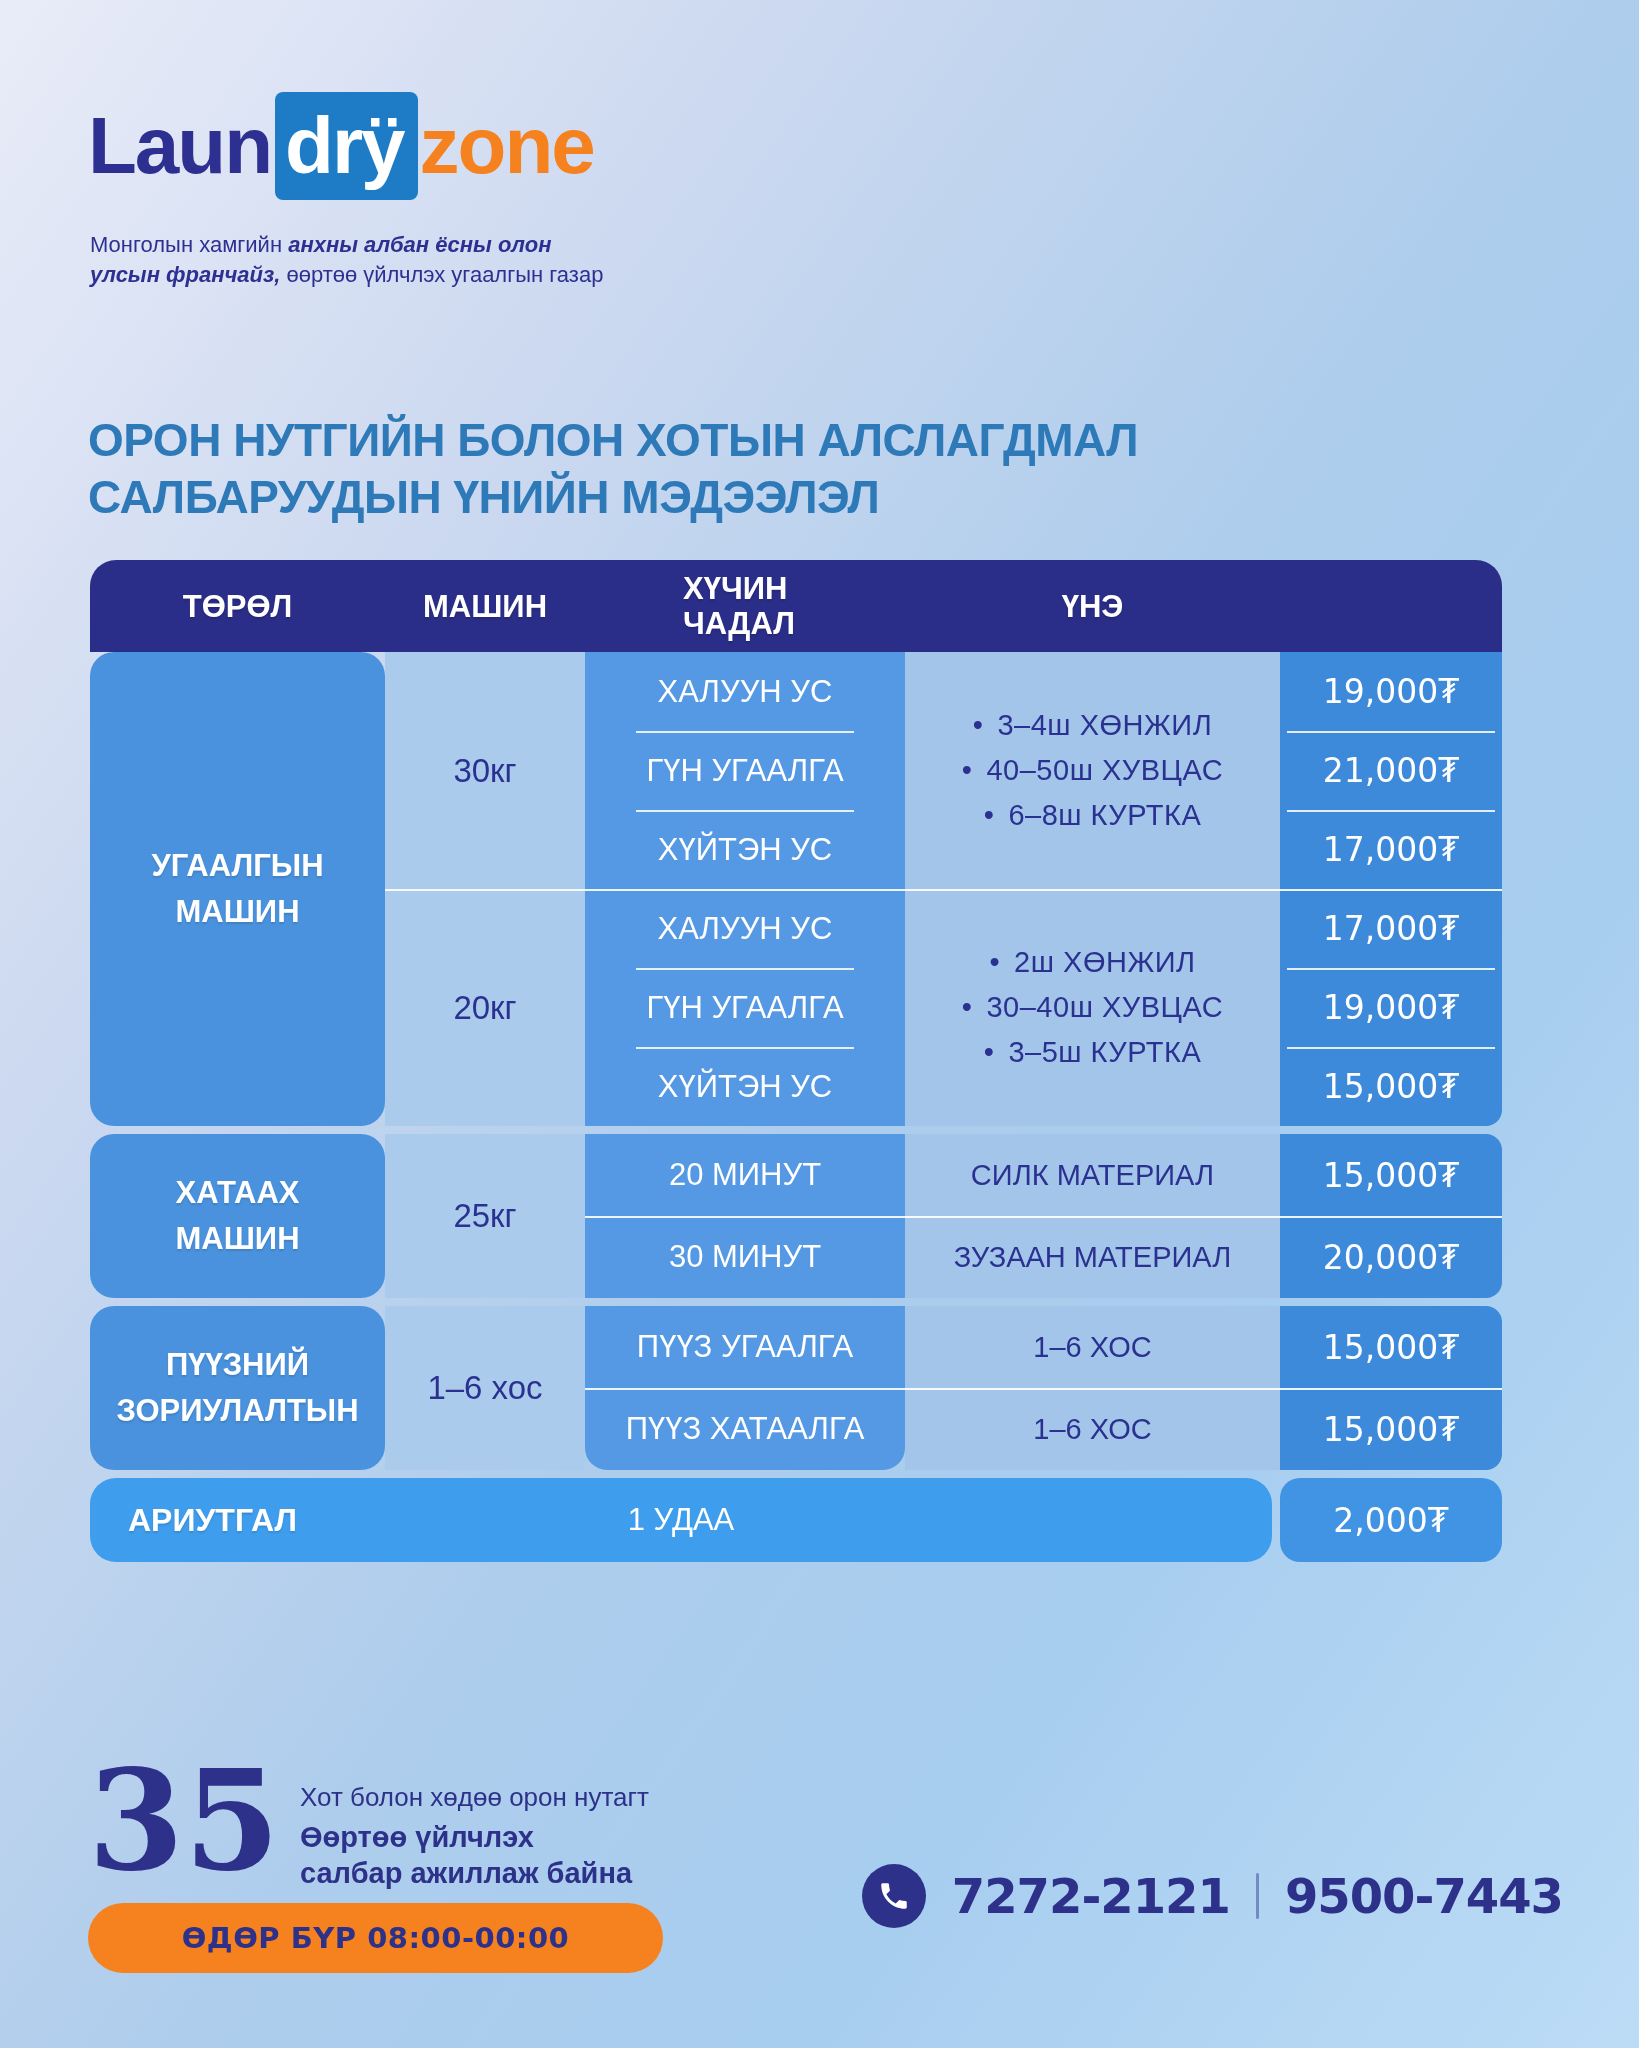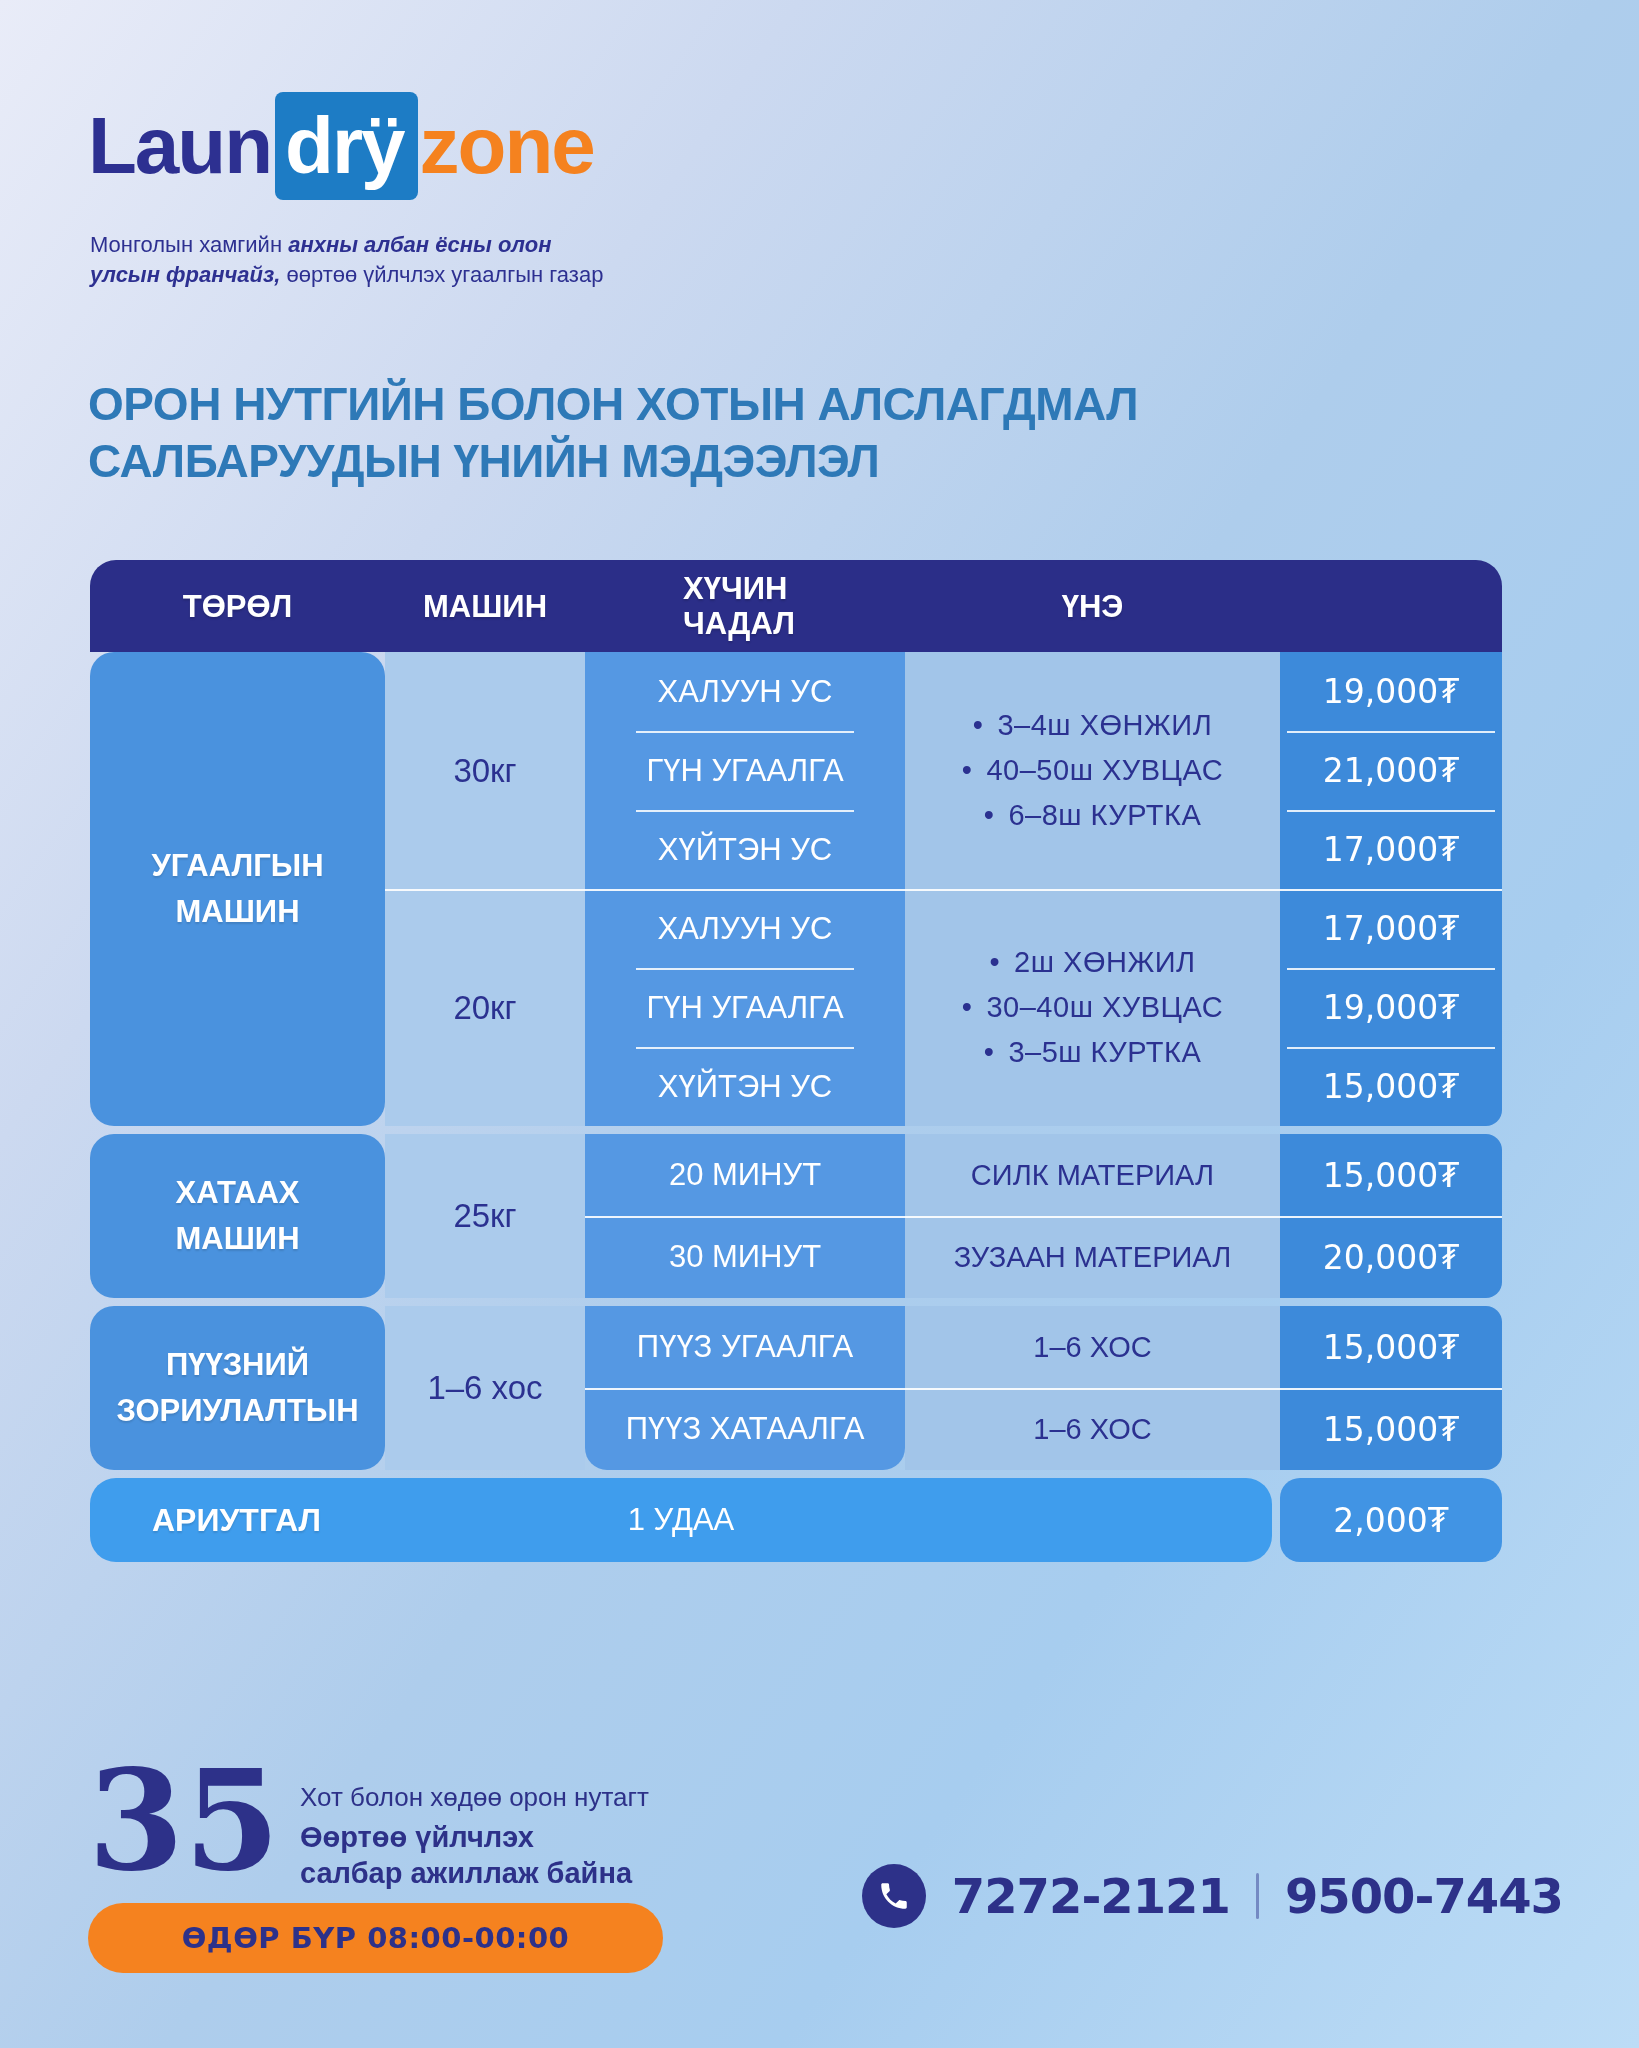--- a/index.html
+++ b/index.html
@@ -13,21 +13,21 @@
   
   .logo { position:absolute; left:88px; top:92px; font-size:80px; font-weight:800; letter-spacing:-2px; white-space:nowrap; }
   .logo .p1 { color:#2d3091; }
   .logo .pbox { display:inline-block; background:#1d7cc5; color:#ffffff; border-radius:8px; padding:14px 14px 14px 10px; margin:0 2px 0 4px; line-height:1; }
   .logo .p3 { color:#f5821f; }
 
   .tagline { position:absolute; left:90px; top:230px; width:600px; font-size:22px; line-height:30px; color:#2d3091; }
   .tagline b { font-weight:700; font-style:italic; }
 
   
-  .title { position:absolute; left:88px; top:376px; font-size:46px; line-height:57px; font-weight:700; letter-spacing:-0.5px; color:#2e79b7; }
+  .title { position:absolute; left:88px; top:412px; font-size:46px; line-height:57px; font-weight:700; letter-spacing:-0.5px; color:#2e79b7; }
 
   
   .tbl { position:absolute; left:90px; top:560px; width:1412px; }
   .grid5 { display:grid; grid-template-columns:295px 200px 320px 375px 222px; }
 
   .thead { height:92px; background:#2b2e88; border-radius:26px 26px 0 0; align-items:center;
            color:#fff; font-weight:700; font-size:31px; text-shadow:0 2px 2px rgba(0,0,0,.15); }
   .th { text-align:center; line-height:35px; }
   .th .narrow { width:130px; margin:0 auto; }
   .th .narrow-left { width:124px; margin:0 auto; text-align:left; }
@@ -56,21 +56,21 @@
   .cap-list { list-style:none; display:flex; flex-direction:column; gap:12px; }
   .cap-list li { text-align:center; letter-spacing:.5px; }
   .cap-list li::before { content:"•"; margin-right:14px; }
 
   .round-br { border-radius:0 0 16px 0; }
   .round-tr { border-radius:0 16px 0 0; }
   .mode-round-b { border-radius:0 0 22px 22px; }
 
   
   .sect.sD { display:grid; grid-template-columns:1182px 8px 222px; grid-template-rows:84px; margin-top:8px; }
-  .d-bar { grid-column:1; position:relative; background:#3f9ded; border-radius:26px; display:flex; align-items:center;padding-left:24px; }
+  .d-bar { grid-column:1; position:relative; background:#3f9ded; border-radius:26px; display:flex; align-items:center; }
   .d-label { padding-left:38px; color:#fff; font-weight:700; font-size:32px; text-shadow:0 2px 2px rgba(0,0,0,.12); }
   .d-value { position:absolute; left:0; right:0; text-align:center; color:#fff; font-size:31px; }
   .d-price { grid-column:3; background:#4194e4; border-radius:20px; display:flex; align-items:center; justify-content:center;
              color:#fff; font-size:33px; font-family:"DejaVu Sans",sans-serif; }
 
   
   .count { position:absolute; left:88px; top:1752px; font-family:"DejaVu Serif",serif; font-weight:700; font-size:138px; line-height:1; color:#2d3189; }
   .count-note { position:absolute; left:300px; top:1782px; color:#2d3189; }
   .count-note .n1 { font-size:26px; }
   .count-note .n2 { font-size:29px; font-weight:700; line-height:36px; margin-top:6px; width:340px; }

